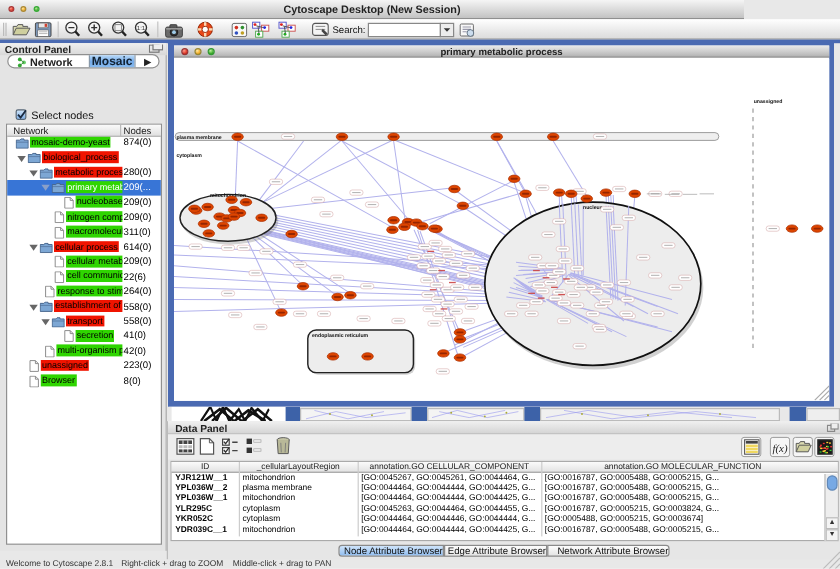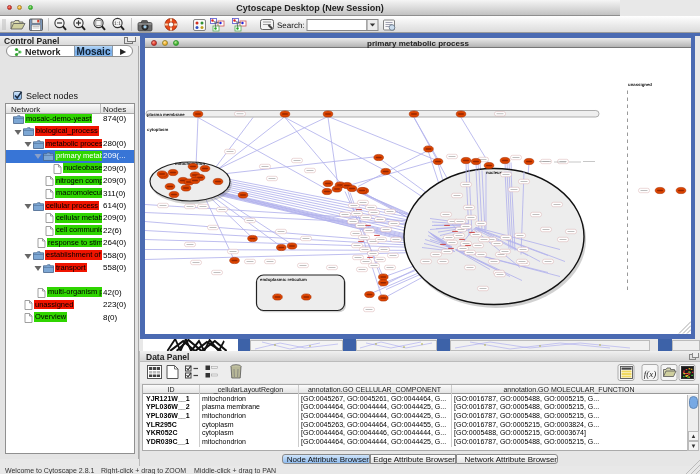--- a/index.html
+++ b/index.html
@@ -270,20 +270,28 @@
         <svg class="abs" style="left:28px;top:3px" width="8" height="7" viewBox="0 0 8 7">
           <path d="M0.5 1 L7.5 1 L4 6 Z" fill="#666"></path>
         </svg>
         <svg class="abs" style="left:37px;top:1.5px" width="11" height="9" viewBox="0 0 11 9">
           <path d="M0.5 8.5 L0.5 1.8 L3.5 1.8 L4.5 0.8 L7 0.8 L7 1.8 L10.5 1.8 L10.5 8.5 Z" fill="#7da7d4" stroke="#46648c" stroke-width="0.8"></path>
           <path d="M0.5 3.5 L10.5 3.5" stroke="#46648c" stroke-width="0.5"></path>
         </svg>
         <div class="hl abs" style="left:49px;top:0.5px;background:#f01400;color:#000;max-width:47px;overflow:hidden;">transport</div>
         <div class="abs" style="left:97px;top:1px;font-size:8px;color:#000;">558(0)</div>
       </div>
+<div class="trow" style="top:170.4px;">
+        <svg class="abs" style="left:47px;top:1px" width="9" height="10" viewBox="0 0 9 10">
+          <path d="M1 9.5 L1 0.5 L5.5 0.5 L8 3 L8 9.5 Z" fill="#fff" stroke="#888" stroke-width="0.8"></path>
+          <path d="M5.5 0.5 L5.5 3 L8 3" fill="none" stroke="#888" stroke-width="0.8"></path>
+        </svg>
+        <div class="hl abs" style="left:57px;top:0.5px;background:#2fd500;color:#000;max-width:39px;overflow:hidden;">secretion</div>
+        <div class="abs" style="left:97px;top:1px;font-size:8px;color:#000;">41(0)</div>
+      </div>
 <div class="trow" style="top:182.79999999999998px;">
         <svg class="abs" style="left:31.0px;top:1px" width="9" height="10" viewBox="0 0 9 10">
           <path d="M1 9.5 L1 0.5 L5.5 0.5 L8 3 L8 9.5 Z" fill="#fff" stroke="#888" stroke-width="0.8"></path>
           <path d="M5.5 0.5 L5.5 3 L8 3" fill="none" stroke="#888" stroke-width="0.8"></path>
         </svg>
         <div class="hl abs" style="left:41.0px;top:0.5px;background:#2fd500;color:#000;max-width:55.0px;overflow:hidden;">multi-organism pro</div>
         <div class="abs" style="left:97px;top:1px;font-size:8px;color:#000;">42(0)</div>
       </div>
 <div class="trow" style="top:195.2px;">
         <svg class="abs" style="left:18.0px;top:1px" width="9" height="10" viewBox="0 0 9 10">
@@ -291,21 +299,21 @@
           <path d="M5.5 0.5 L5.5 3 L8 3" fill="none" stroke="#888" stroke-width="0.8"></path>
         </svg>
         <div class="hl abs" style="left:28.0px;top:0.5px;background:#f01400;color:#000;max-width:68.0px;overflow:hidden;">unassigned</div>
         <div class="abs" style="left:97px;top:1px;font-size:8px;color:#000;">223(0)</div>
       </div>
 <div class="trow" style="top:207.6px;">
         <svg class="abs" style="left:18.0px;top:1px" width="9" height="10" viewBox="0 0 9 10">
           <path d="M1 9.5 L1 0.5 L5.5 0.5 L8 3 L8 9.5 Z" fill="#fff" stroke="#888" stroke-width="0.8"></path>
           <path d="M5.5 0.5 L5.5 3 L8 3" fill="none" stroke="#888" stroke-width="0.8"></path>
         </svg>
-        <div class="hl abs" style="left:28.0px;top:0.5px;background:#2fd500;color:#000;max-width:68.0px;overflow:hidden;">Overview</div>
+        <div class="hl abs" style="left:28.0px;top:0.5px;background:#2fd500;color:#000;max-width:68.0px;overflow:hidden;">Browser</div>
         <div class="abs" style="left:97px;top:1px;font-size:8px;color:#000;">8(0)</div>
       </div>
 </div>
 </div>
 <div class="abs" style="left:140px;top:35px;width:555px;height:304px;border-left:5px solid #4a6ab2;border-right:4px solid #4a6ab2;border-bottom:5px solid #4a6ab2;border-top:3.5px solid #4a6ab2;background:#fff;">
 <div class="abs" style="left:0;top:0;width:546px;height:10px;background:linear-gradient(#eaeaea,#bfbfbf 80%,#b2b2b2);border-bottom:1px solid #777;">
 <div class="abs" style="left:6px;top:1.5px;width:6px;height:6px;border-radius:50%;background:radial-gradient(circle at 35% 30%,#ff9a8a,#e33e2b 60%,#b02015);border:0.5px solid #933;"></div>
 <div class="abs" style="left:17px;top:1.5px;width:6px;height:6px;border-radius:50%;background:radial-gradient(circle at 35% 30%,#ffe9a0,#f6b02c 60%,#c98a10);border:0.5px solid #983;"></div>
 <div class="abs" style="left:28px;top:1.5px;width:6px;height:6px;border-radius:50%;background:radial-gradient(circle at 35% 30%,#c0f0a0,#46b332 60%,#2d8a1e);border:0.5px solid #393;"></div>
 <div class="abs" style="left:0;top:0.5px;width:100%;text-align:center;font-size:8px;font-weight:bold;color:#222;">primary metabolic process</div>

